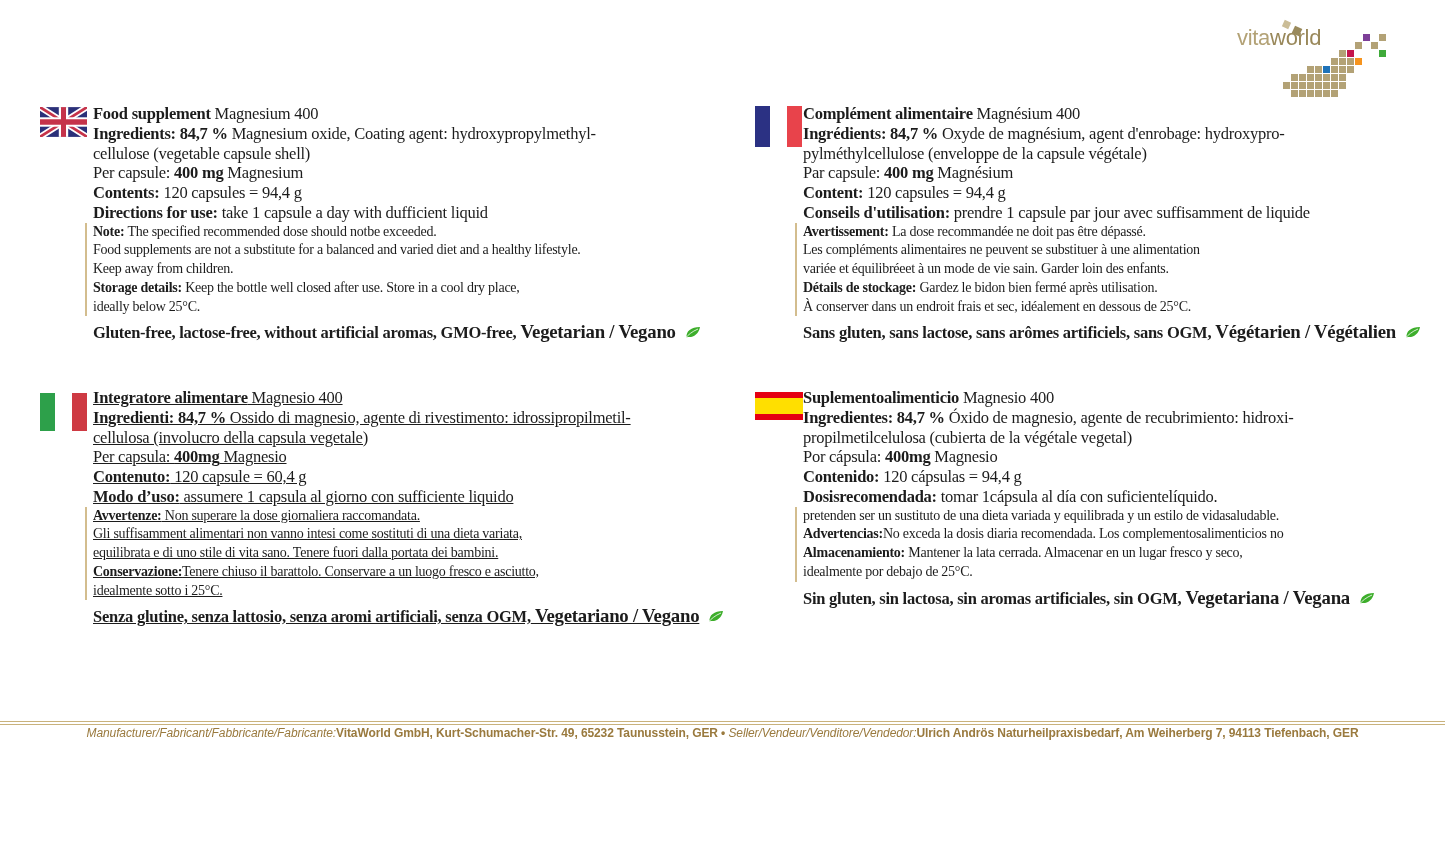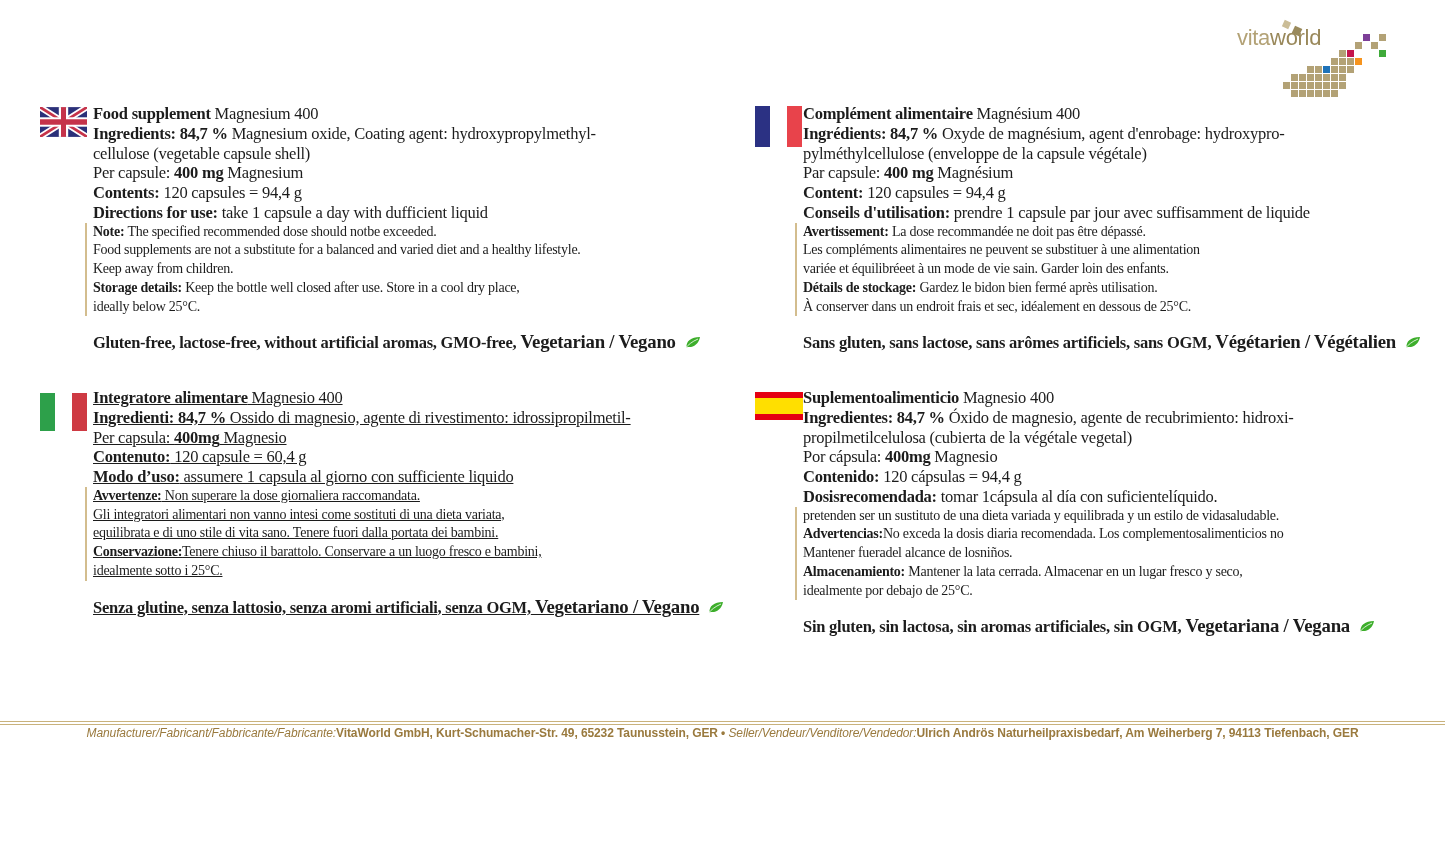--- a/index.html
+++ b/index.html
@@ -11,21 +11,21 @@
   }
   .lang-section{position:absolute;}
   .flag{position:absolute;left:0;}
   .text-col{margin-left:53px;}
   .lang-section.right .text-col{margin-left:48px;}
   .ln{font-size:16.5px;line-height:19.8px;letter-spacing:-0.25px;white-space:nowrap;}
   .ln .b, .b{font-weight:bold;}
   .ln .i, .i{font-style:italic;}
   .note{border-left:2px solid var(--note-border,#d3bd8e);padding-left:6px;margin-left:-8px;}
   .note .ln{font-size:14px;line-height:18.7px;}
-  .claims-line{margin-top:15px;white-space:nowrap;font-weight:bold;font-size:16.5px;letter-spacing:-0.25px;}
+  .claims-line{margin-top:5px;white-space:nowrap;font-weight:bold;font-size:16.5px;letter-spacing:-0.25px;}
   .claims-line .lg{font-size:18.8px;}
   .leaf{display:inline-block;margin-left:8px;vertical-align:-1px;}
   
   .flag-gb{top:3px;width:47px;height:30px;}
   .flag-fr{top:2px;width:47px;height:41px;display:flex;}
   .flag-fr .s1{width:15px;background:#2b3183;}
   .flag-fr .s2{width:17px;background:#ffffff;}
   .flag-fr .s3{width:15px;background:#e8434b;}
   .flag-it{top:5px;width:47px;height:38px;display:flex;}
   .flag-it .s1{width:15px;background:#2da04a;}
@@ -168,29 +168,30 @@
 <section class="lang-section" style="left:40px;top:388px;text-decoration:underline;">
   <div class="flag flag-it">
       <div class="s1"></div>
       <div class="s2"></div>
       <div class="s3"></div>
     </div>
   <div class="text-col">
     <div class="intro">
         <div class="ln"><span class="b">Integratore alimentare</span><span> Magnesio 400</span></div>
         <div class="ln"><span class="b">Ingredienti: 84,7 %</span><span> Ossido di magnesio, agente di rivestimento: idrossipropilmetil-</span></div>
+        <div class="ln"><span>cellulosa (involucro della capsula vegetale)</span></div>
         <div class="ln"><span>Per capsula: </span><span class="b">400mg</span><span> Magnesio</span></div>
         <div class="ln"><span class="b">Contenuto:</span><span> 120 capsule = 60,4 g</span></div>
         <div class="ln"><span class="b">Modo d’uso:</span><span> assumere 1 capsula al giorno con sufficiente liquido</span></div>
       </div>
     <div class="note">
         <div class="ln"><span class="b">Avvertenze:</span><span> Non superare la dose giornaliera raccomandata.</span></div>
-        <div class="ln"><span>Gli integratori alimentari non vanno intesi come sostituti di una dieta variata,</span></div>
+        <div class="ln"><span>Gli suffisamment alimentari non vanno intesi come sostituti di una dieta variata,</span></div>
         <div class="ln"><span>equilibrata e di uno stile di vita sano. Tenere fuori dalla portata dei bambini.</span></div>
-        <div class="ln"><span class="b">Conservazione:</span><span>Tenere chiuso il barattolo. Conservare a un luogo fresco e bambini,</span></div>
+        <div class="ln"><span class="b">Conservazione:</span><span>Tenere chiuso il barattolo. Conservare a un luogo fresco e asciutto,</span></div>
         <div class="ln"><span>idealmente sotto i 25°C.</span></div>
       </div>
     <div class="claims-line"><span class="claims-text"><span class="b">Senza glutine, senza lattosio, senza aromi artificiali, senza OGM,</span><span class="b lg"> Vegetariano / Vegano</span></span><span class="leaf"><svg width="17" height="13" viewBox="0 0 17 13">
             <path class="leaf-shape" d="M2.5,11.5 C2,5 7,1.2 16,1 C14.5,8.5 9,11.8 3.8,11 Z" fill="#3dae2b"></path>
             <path d="M1,12.5 C4,9 8,5.5 14,3" stroke="#ffffff" stroke-width="0.8" fill="none"></path>
           </svg></span></div>
   </div>
 </section>
 
 <section class="lang-section right" style="left:755px;top:388px;">
@@ -204,21 +205,20 @@
         <div class="ln"><span class="b">Suplementoalimenticio</span><span> Magnesio 400</span></div>
         <div class="ln"><span class="b">Ingredientes: 84,7 %</span><span> Óxido de magnesio, agente de recubrimiento: hidroxi-</span></div>
         <div class="ln"><span>propilmetilcelulosa (cubierta de la végétale vegetal)</span></div>
         <div class="ln"><span>Por cápsula: </span><span class="b">400mg</span><span>  Magnesio</span></div>
         <div class="ln"><span class="b">Contenido:</span><span> 120 cápsulas = 94,4 g</span></div>
         <div class="ln"><span class="b">Dosisrecomendada:</span><span> tomar 1cápsula al día con suficientelíquido.</span></div>
       </div>
     <div class="note">
         <div class="ln"><span>pretenden ser un sustituto de una dieta variada y equilibrada y un estilo de vidasaludable.</span></div>
         <div class="ln"><span class="b">Advertencias:</span><span>No exceda la dosis diaria recomendada. Los complementosalimenticios no</span></div>
-        <div class="ln"><span>Mantener fueradel alcance de losniños.</span></div>
         <div class="ln"><span class="b">Almacenamiento:</span><span> Mantener la lata cerrada. Almacenar en un lugar fresco y seco,</span></div>
         <div class="ln"><span>idealmente por debajo de 25°C.</span></div>
       </div>
     <div class="claims-line"><span class="claims-text"><span class="b">Sin gluten, sin lactosa, sin aromas artificiales, sin OGM,</span><span class="b lg"> Vegetariana / Vegana</span></span><span class="leaf"><svg width="17" height="13" viewBox="0 0 17 13">
             <path class="leaf-shape" d="M2.5,11.5 C2,5 7,1.2 16,1 C14.5,8.5 9,11.8 3.8,11 Z" fill="#3dae2b"></path>
             <path d="M1,12.5 C4,9 8,5.5 14,3" stroke="#ffffff" stroke-width="0.8" fill="none"></path>
           </svg></span></div>
   </div>
 </section>
 

